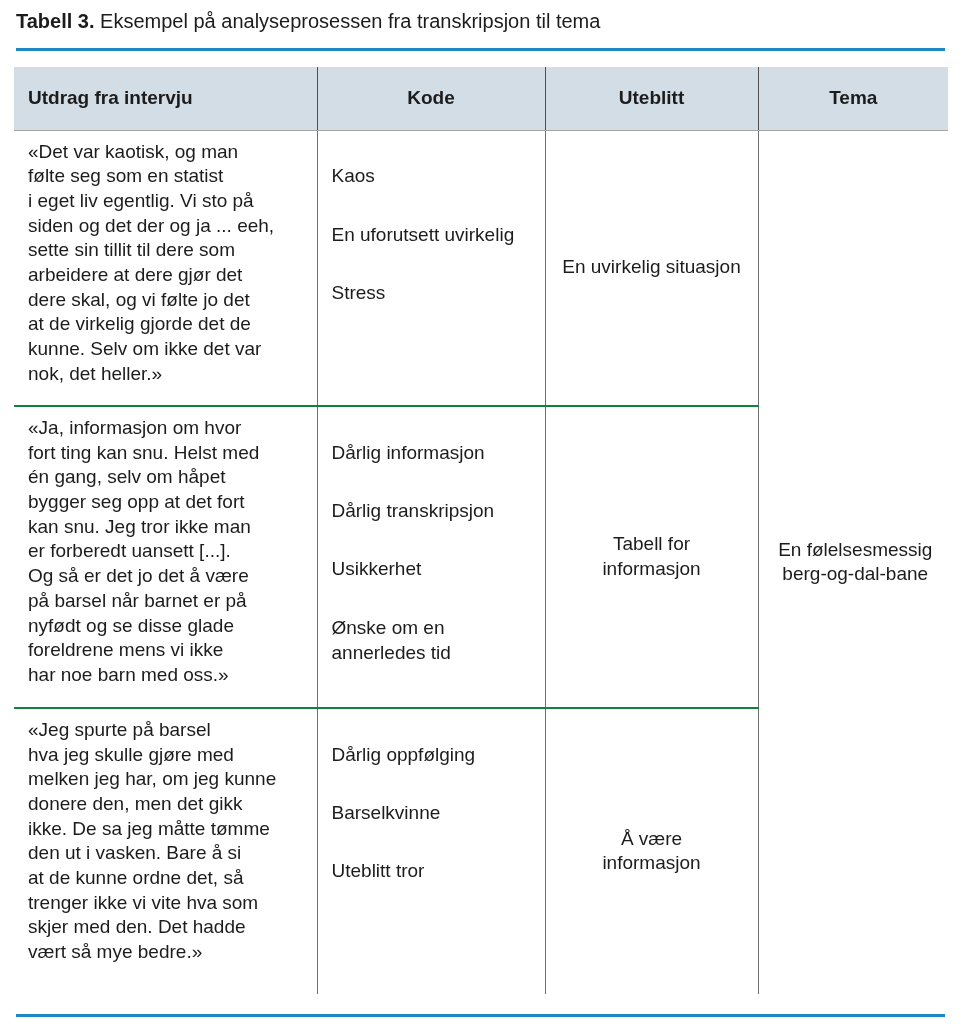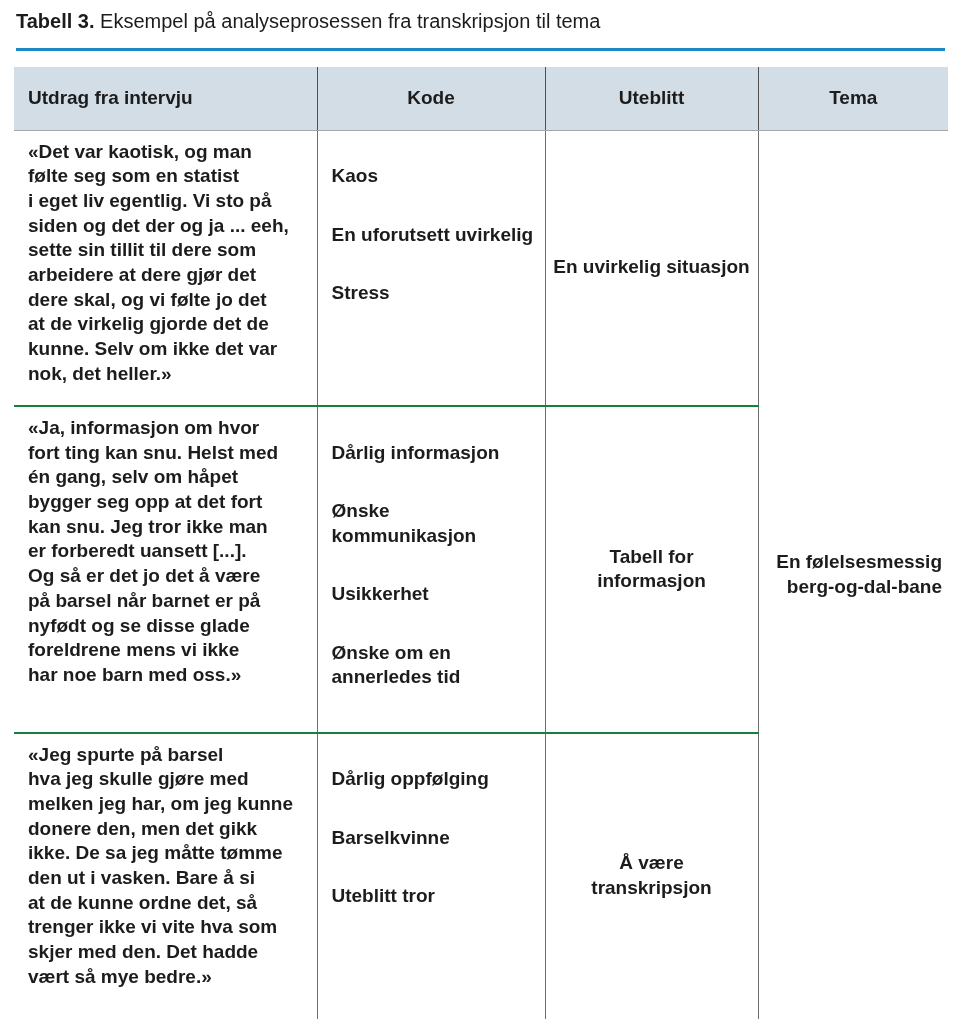--- a/index.html
+++ b/index.html
@@ -54,42 +54,41 @@
     border-bottom: 1px solid #a6a6a6;
     padding: 12px 6px;
   }
   thead th.th-quote { text-align: left; padding-left: 14px; }
   thead th + th { border-left: 1px solid #4f4f4f; }
 
   tbody td {
     vertical-align: top;
     padding: 9px 8px 8px 14px;
     white-space: pre-line;
-    font-weight: bold;
   }
   tbody td.cell-code,
   tbody td.cell-subtheme,
   tbody td.cell-theme { border-left: 1px solid #6f6f6f; }
 
   tbody tr + tr td { border-top: 2px solid #15803d; }
 
   tr.row-1 { height: 276px; }
   tr.row-2 { height: 295px; }
   tr.row-3 { height: 286px; }
 
   td.cell-code p { margin: 0 0 9px 0; white-space: pre-line; }
 
   td.cell-subtheme {
     vertical-align: middle;
     text-align: center;
     padding: 4px 0;
   }
   td.cell-theme {
     vertical-align: middle;
-    text-align: right;
+    text-align: center;
     padding: 4px 6px 4px 10px;
   }
 </style>
 </head>
 <body>
 
 <div class="page">
 
   <p class="caption"><b class="caption-label">Tabell 3.</b> <span>Eksempel på analyseprosessen fra transkripsjon til tema</span></p>
 
@@ -138,21 +137,21 @@
 bygger seg opp at det fort
 kan snu. Jeg tror ikke man
 er forberedt uansett [...].
 Og så er det jo det å være
 på barsel når barnet er på
 nyfødt og se disse glade
 foreldrene mens vi ikke
 har noe barn med oss.»</td>
         <td class="cell-code">
           <p>Dårlig informasjon</p>
-          <p>Ønske kommunikasjon</p>
+          <p>Dårlig transkripsjon</p>
           <p>Usikkerhet</p>
           <p>Ønske om en
 annerledes tid</p>
         </td>
         <td class="cell-subtheme">Tabell for
 informasjon</td>
       </tr>
       <tr class="row-3">
         <td class="cell-quote">«Jeg spurte på barsel
 hva jeg skulle gjøre med
@@ -163,20 +162,20 @@
 at de kunne ordne det, så
 trenger ikke vi vite hva som
 skjer med den. Det hadde
 vært så mye bedre.»</td>
         <td class="cell-code">
           <p>Dårlig oppfølging</p>
           <p>Barselkvinne</p>
           <p>Uteblitt tror</p>
         </td>
         <td class="cell-subtheme">Å være
-transkripsjon</td>
+informasjon</td>
       </tr>
     </tbody>
   </table>
 
   <div class="rule rule-bottom"></div>
 
 </div>
 
 </body></html>

